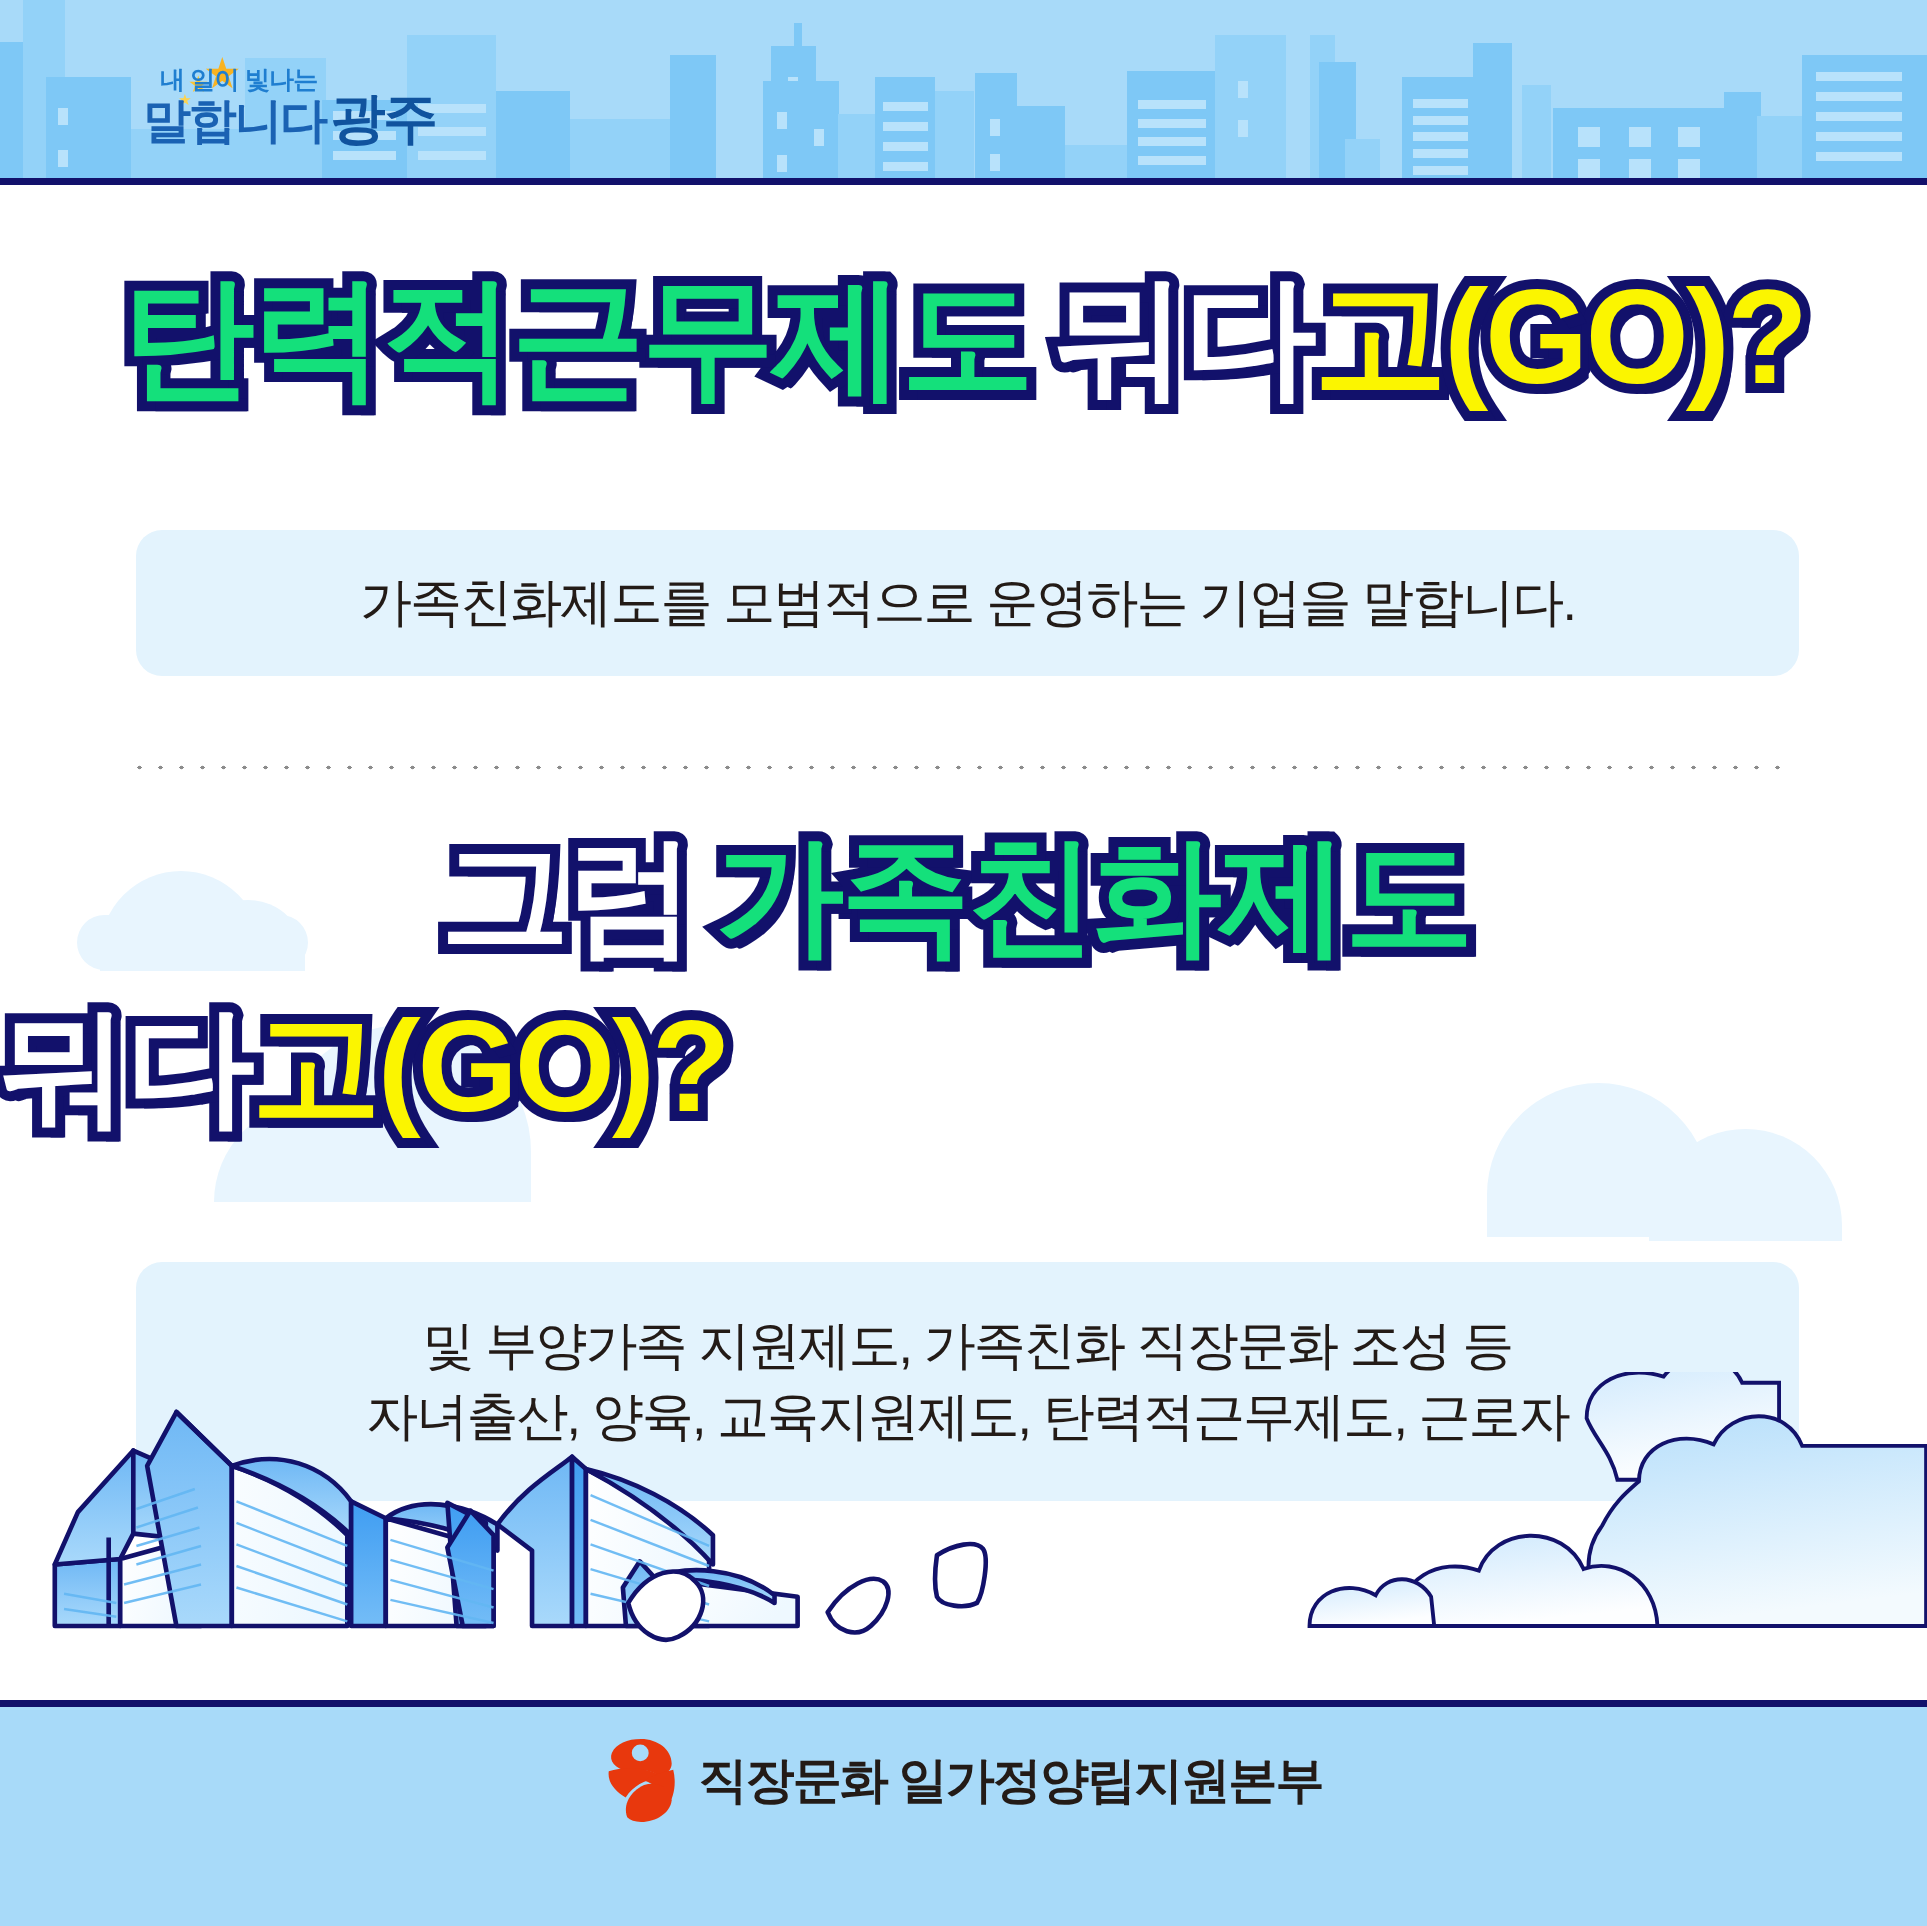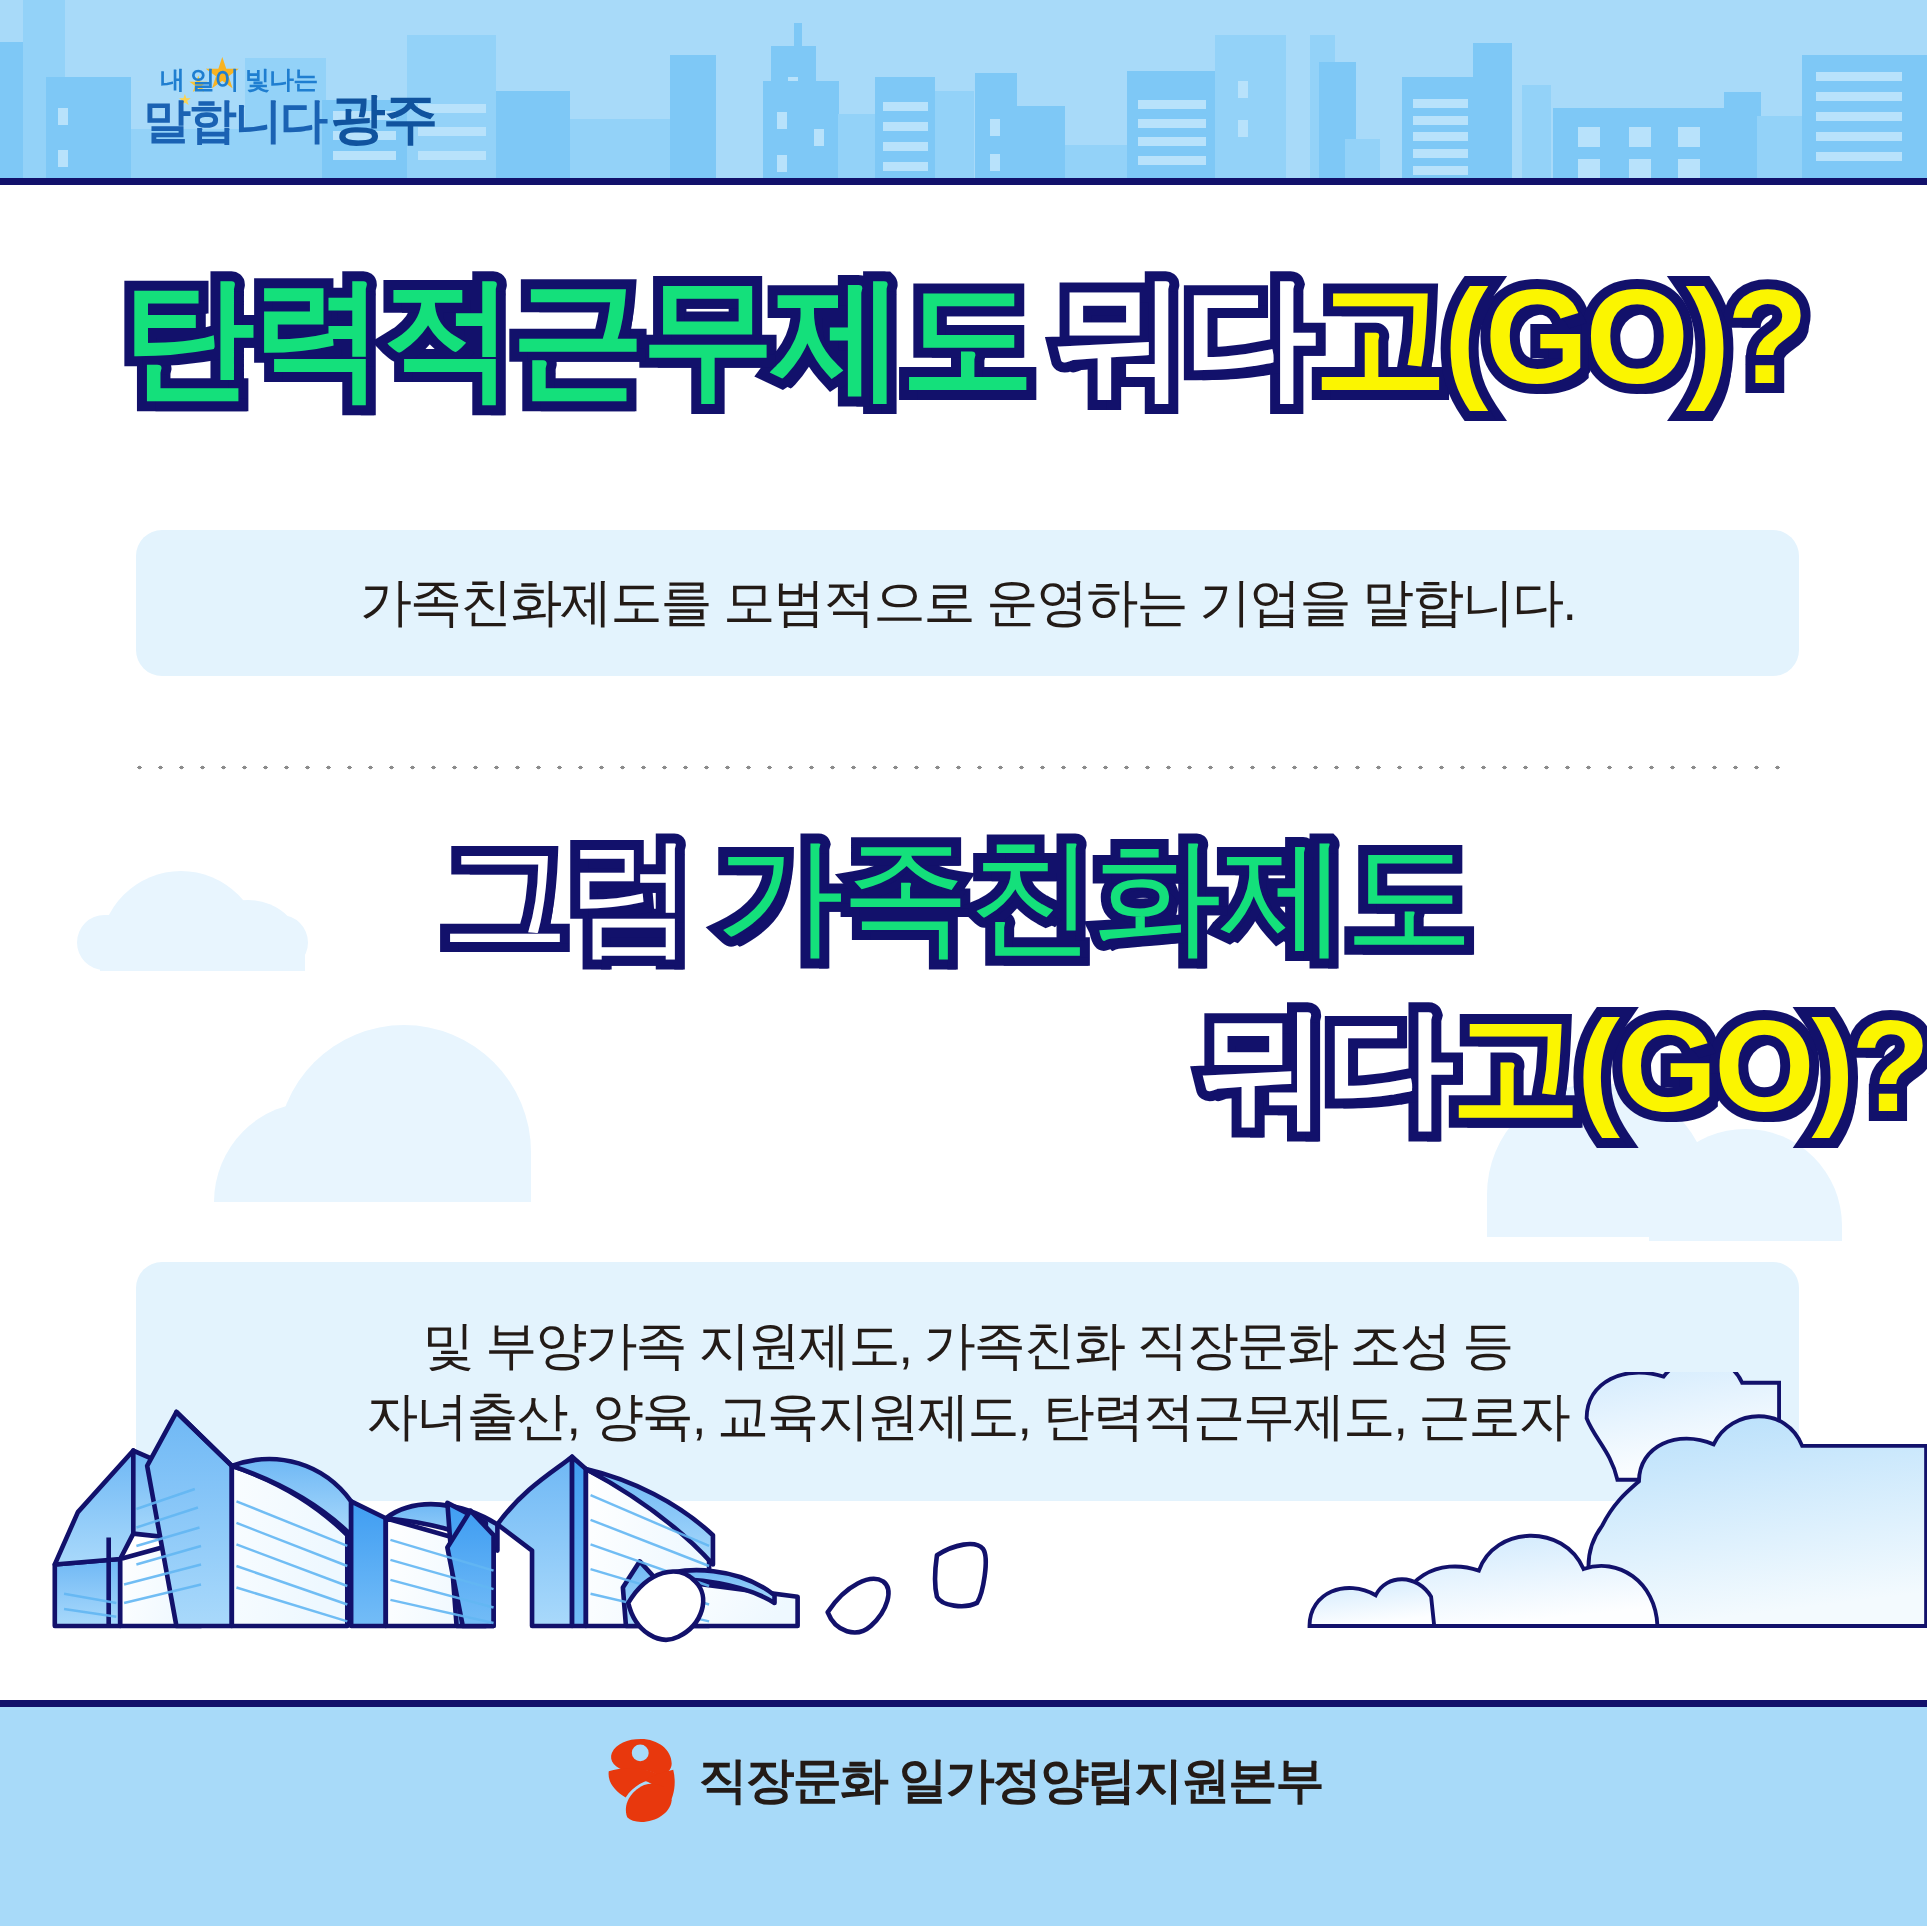--- a/index.html
+++ b/index.html
@@ -82,25 +82,25 @@
   .divider {
     position:absolute; left:129px; top:765px; width:1664px; height:5.4px;
     background-image:radial-gradient(circle, #8c8c8c 2px, transparent 2.2px);
     background-size:21px 5.4px; background-repeat:repeat-x;
   }
 
   
   .title2 {
     position:absolute; left:0; top:831px; width:1911px;
     text-align:center; white-space:nowrap;
-    font-size:129px; font-weight:400; letter-spacing:-3.1px; line-height:1.0;
+    font-size:129px; font-weight:700; letter-spacing:-3.1px; line-height:1.0;
   }
   .title3 {
     position:absolute; left:0; top:1002px; width:1927px;
-    text-align:right; white-space:nowrap;
+    text-align:left; white-space:nowrap;
     font-size:129px; font-weight:800; letter-spacing:-3.1px; line-height:1.0;
   }
 
   
   .box2 { left:136px; top:1262px; width:1663px; height:239px; }
   .box2-lines {
     position:absolute; left:0; right:0; top:50%;
     transform:translateY(-50%); text-align:center;
     color:#231b17; font-size:52px; font-weight:500;
     letter-spacing:-1.9px; line-height:1.38; white-space:nowrap;

